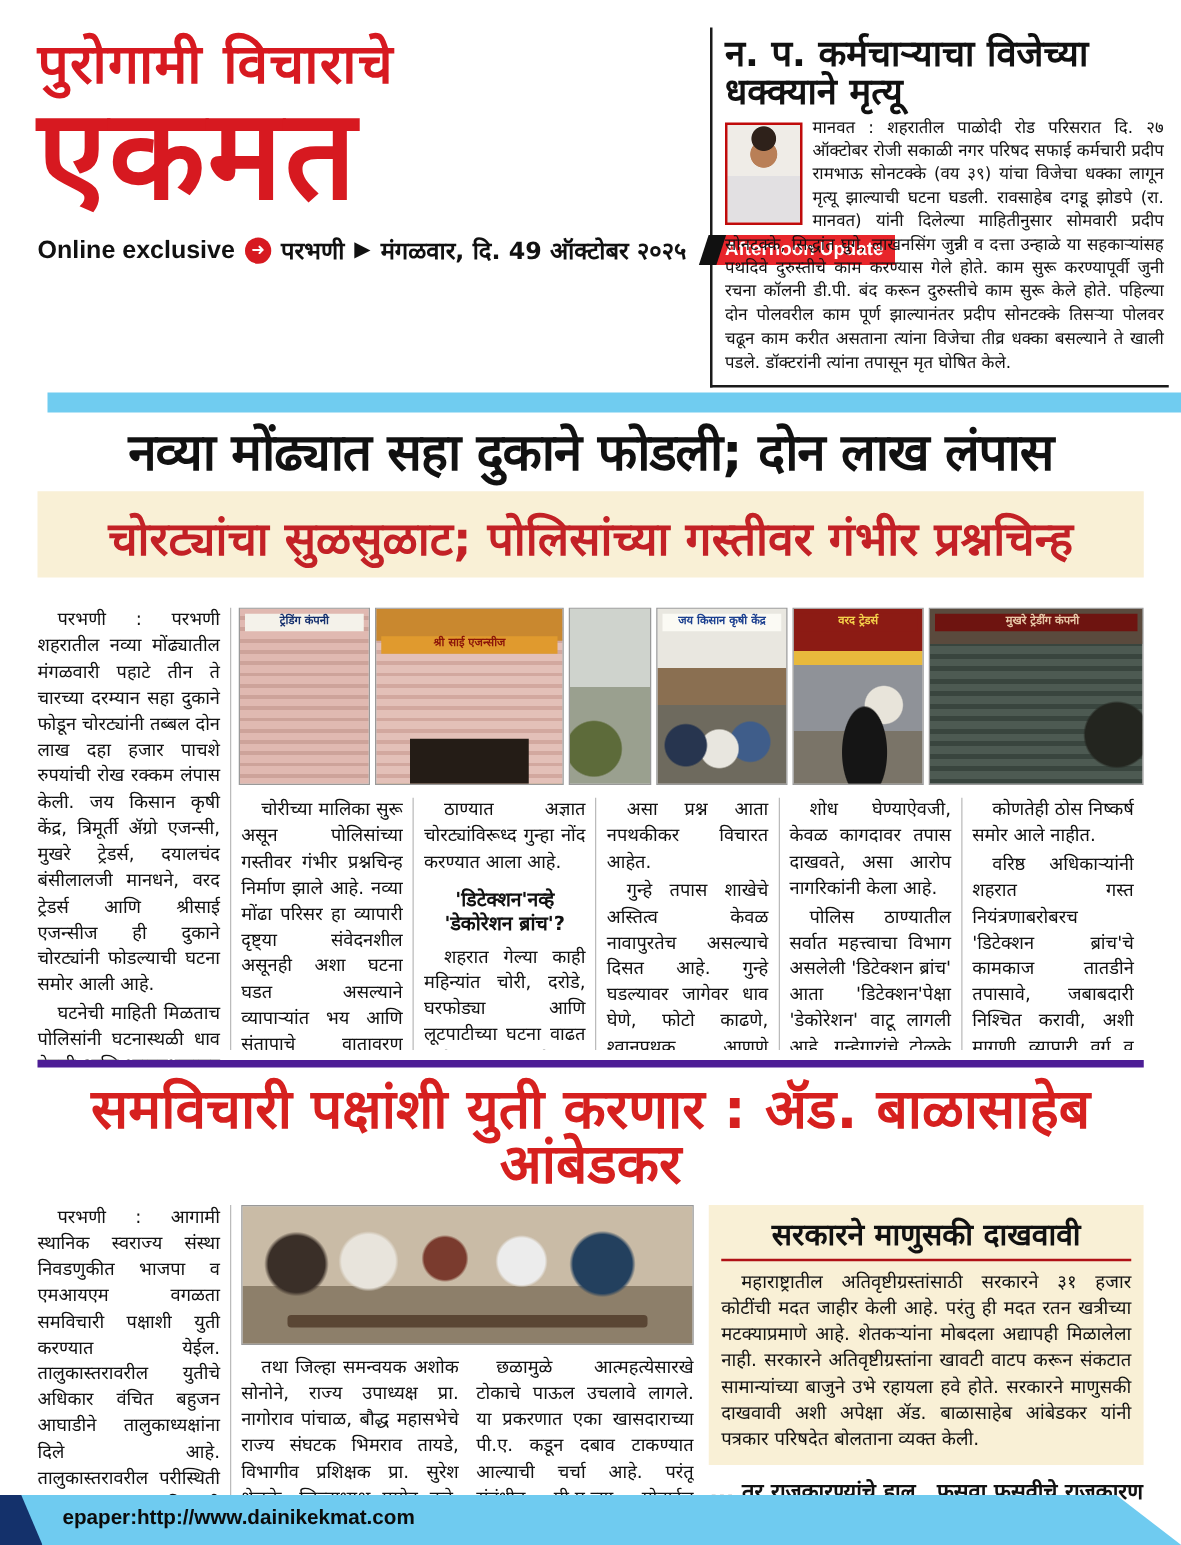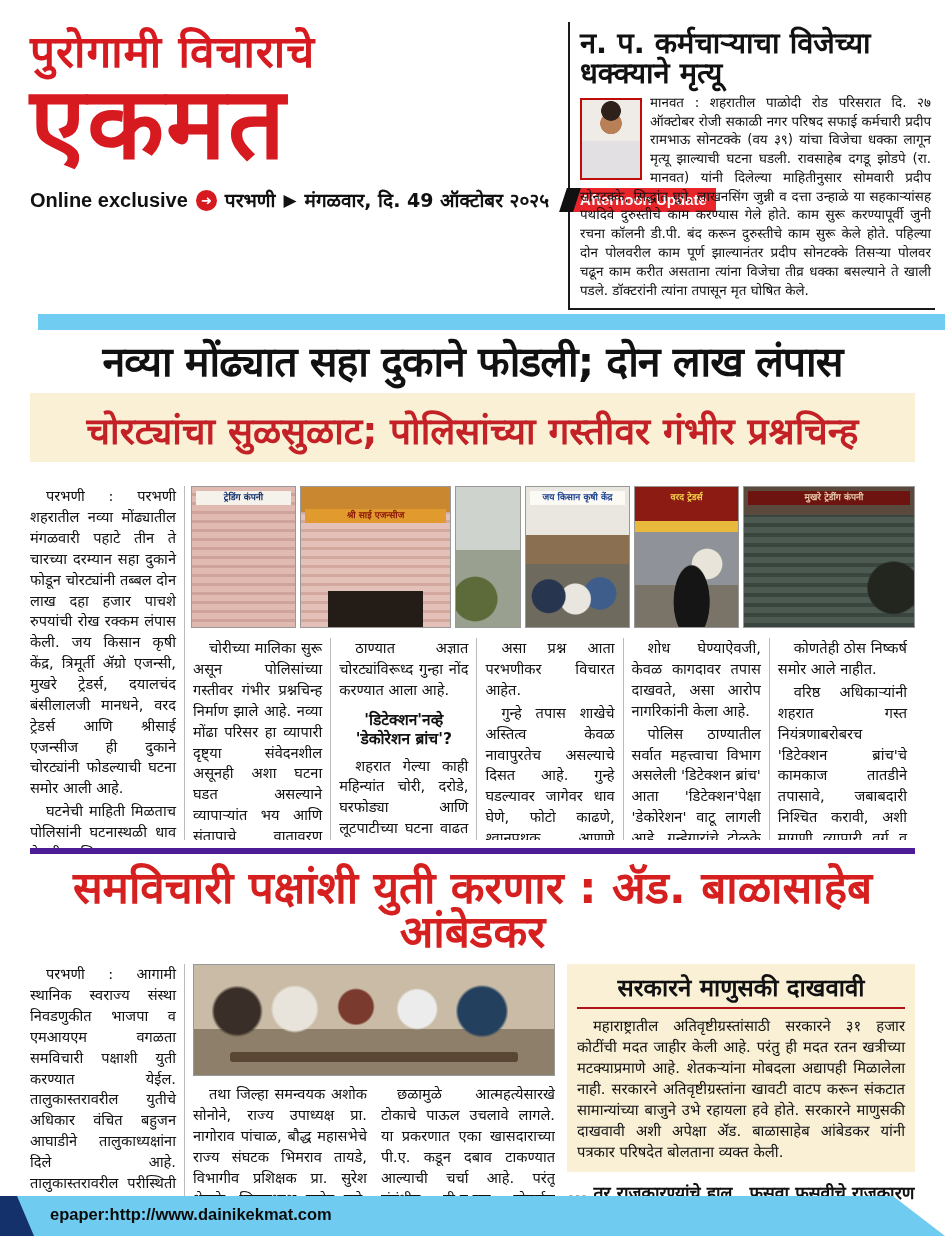--- a/index.html
+++ b/index.html
@@ -184,21 +184,21 @@
             </div>
           <div class="inline-subhead">
             <div>'डिटेक्शन'नव्हे</div>
             <div>'डेकोरेशन ब्रांच'?</div>
           </div>
           <div>
               <p>शहरात गेल्या काही महिन्यांत चोरी, दरोडे, घरफोड्या आणि लूटपाटीच्या घटना वाढत आहेत. नव्या मोंढ्यात सहा दुकाने फोडल्याच्या ताज्या घटनेनंतर 'डिटेक्शन ब्रांच' अखेर करते तरी काय?</p>
             </div>
         </div>
         <div class="body-col">
-            <p>असा प्रश्न आता परभणीकर विचारत आहेत.</p>
+            <p>असा प्रश्न आता नपथकीकर विचारत आहेत.</p>
             <p>गुन्हे तपास शाखेचे अस्तित्व केवळ नावापुरतेच असल्याचे दिसत आहे. गुन्हे घडल्यावर जागेवर धाव घेणे, फोटो काढणे, श्वानपथक आणणे आणि नंतर 'तपास सुरू आहे' एवढ्यावरच पोलिसांचा रोल संपतो, असेच चित्र दिसत आहे. शहरात सलग गुन्हे घडत असताना, 'डिटेक्शन ब्रांच' गुन्हेगारांचा</p>
           </div>
         <div class="body-col">
             <p>शोध घेण्याऐवजी, केवळ कागदावर तपास दाखवते, असा आरोप नागरिकांनी केला आहे.</p>
             <p>पोलिस ठाण्यातील सर्वात महत्त्वाचा विभाग असलेली 'डिटेक्शन ब्रांच' आता 'डिटेक्शन'पेक्षा 'डेकोरेशन' वाटू लागली आहे. गुन्हेगारांचे टोळके खुलेआम फिरत असताना त्यांच्यावर कुठलीच कारवाई होत नाही. अनेक जुन्या प्रकरणांत आजवर</p>
           </div>
         <div class="body-col">
             <p>कोणतेही ठोस निष्कर्ष समोर आले नाहीत.</p>
             <p>वरिष्ठ अधिकाऱ्यांनी शहरात गस्त नियंत्रणाबरोबरच 'डिटेक्शन ब्रांच'चे कामकाज तातडीने तपासावे, जबाबदारी निश्चित करावी, अशी मागणी व्यापारी वर्ग व नागरिकांनी केली आहे. शहरात चोरट्यांची मनमानी सुरू असताना पोलिस मात्र 'गुन्हेगार लवकरच गजाआड' असे नेहमीचे उत्तर देतात.</p>
           </div>

